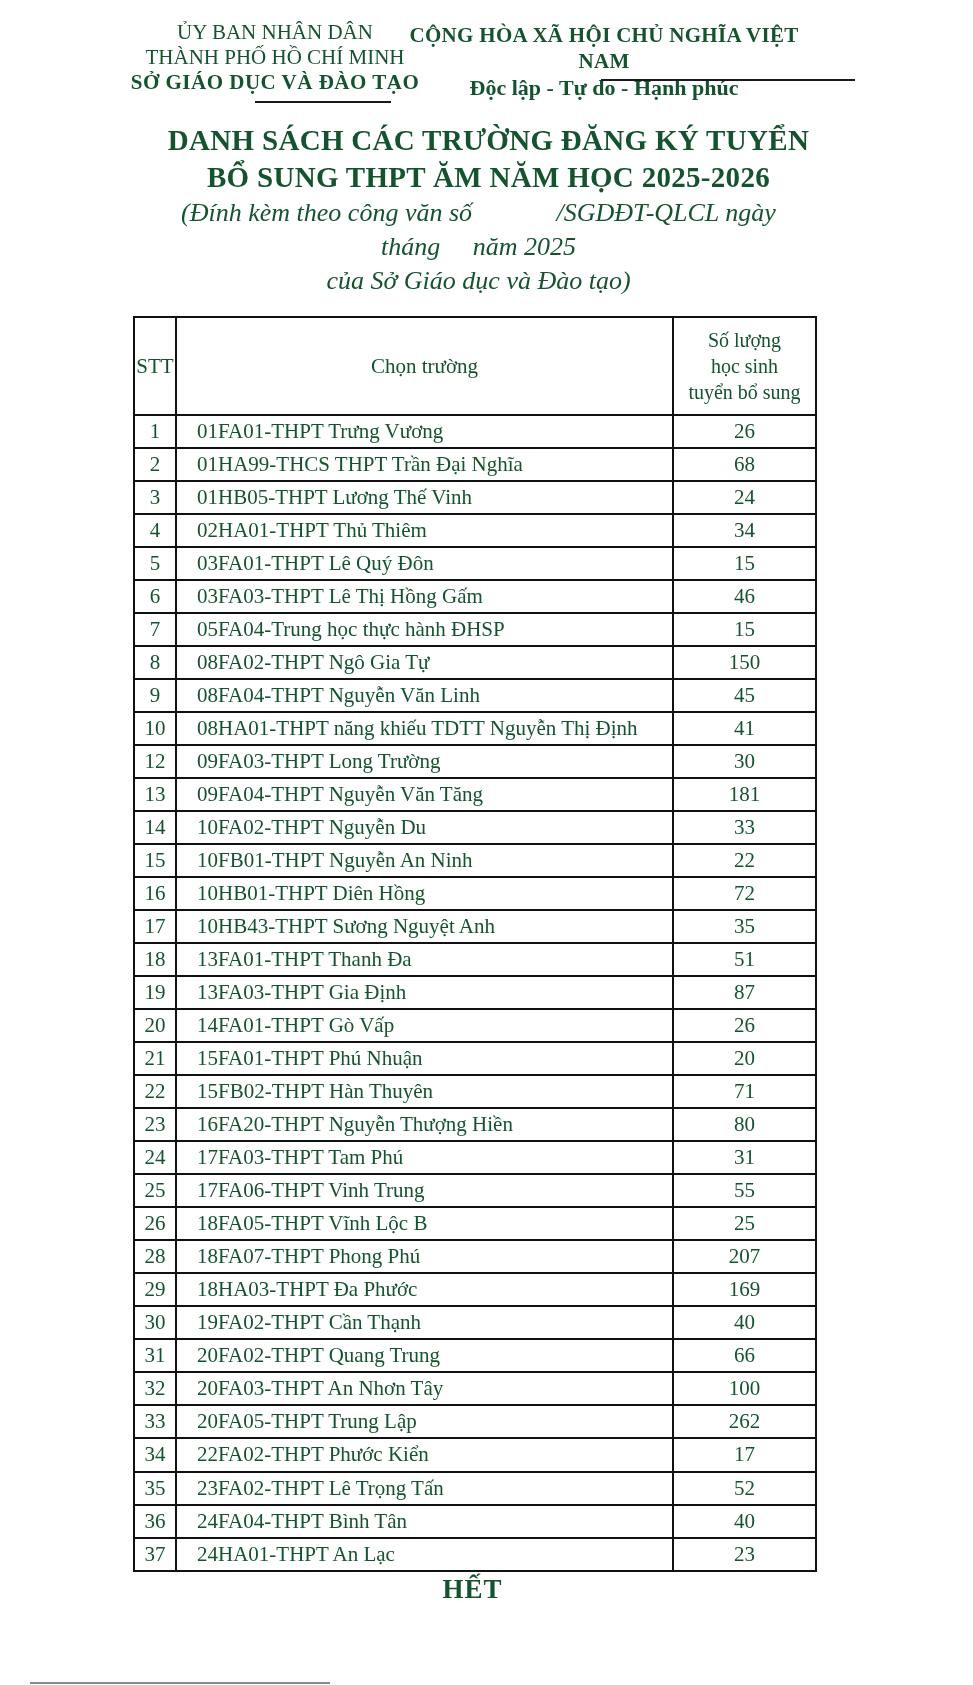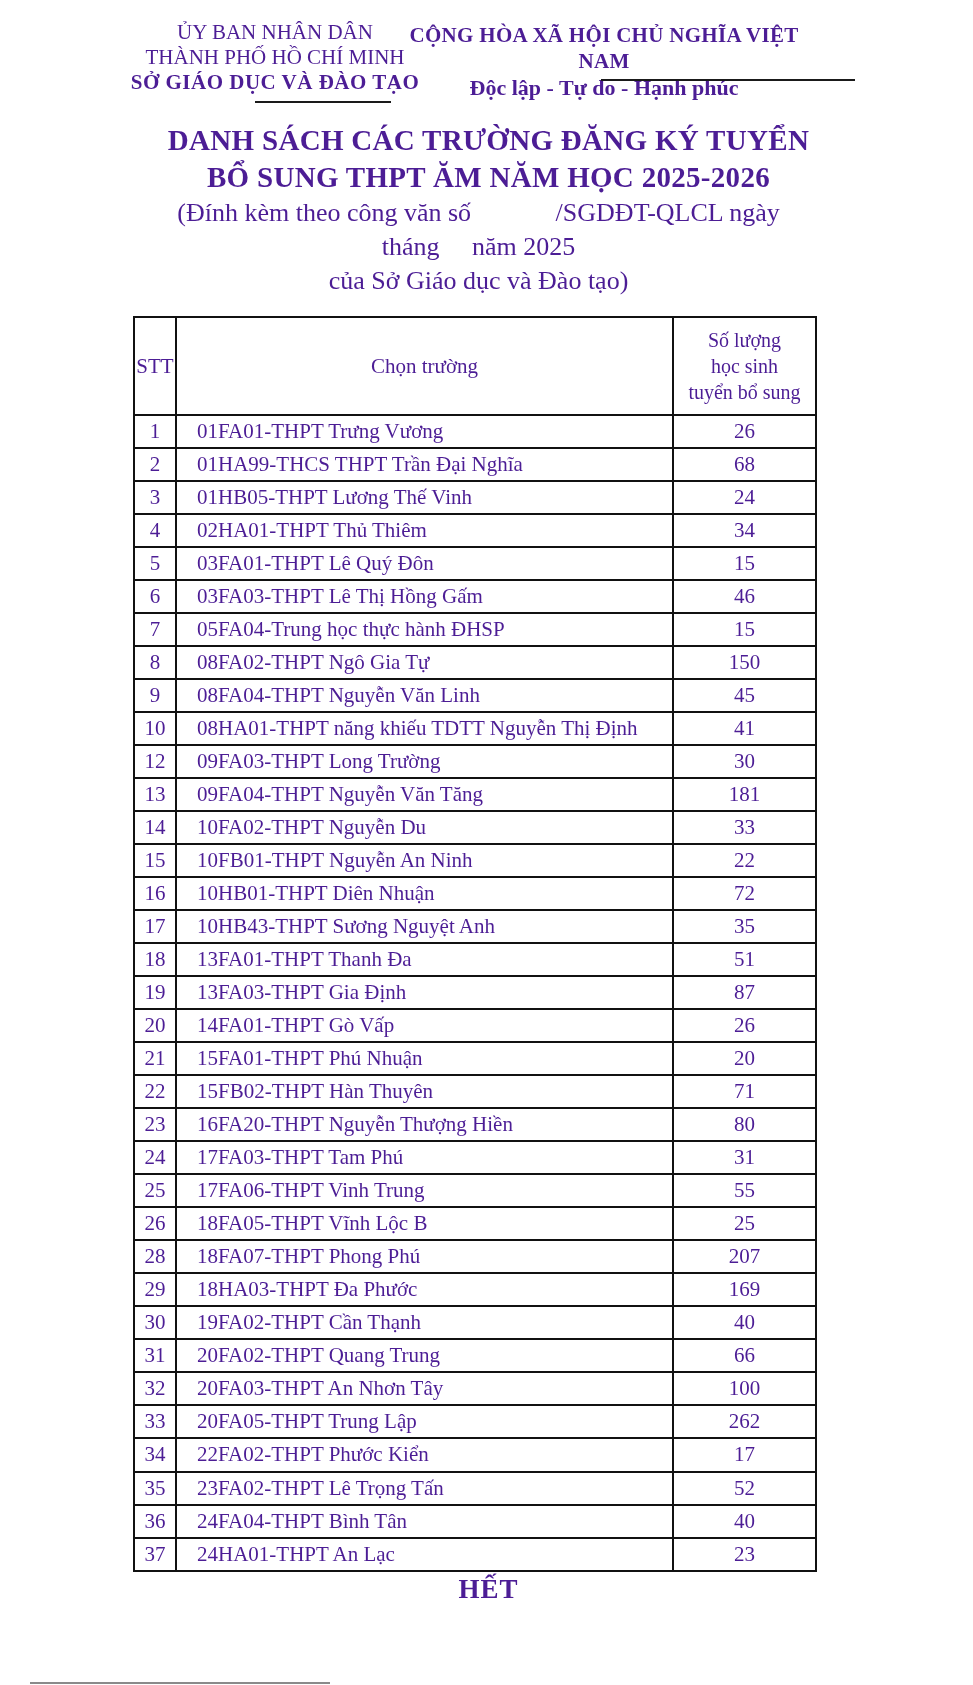--- a/index.html
+++ b/index.html
@@ -2,21 +2,21 @@
 <html><head>
 <meta charset="utf-8">
 <style>
   html, body { margin: 0; padding: 0; background: #e8e8e8; }
   .page {
     position: relative;
     width: 973px;
     height: 1685px;
     background: #ffffff;
     font-family: "Liberation Serif", "DejaVu Serif", serif;
-    color: #4c1d95;
+    color: #14532d;
     overflow: hidden;
   }
   
   .org-block {
     position: absolute;
     left: 115px; top: 20px; width: 320px;
     text-align: center;
     line-height: 25px;
     font-size: 21px;
   }
@@ -47,20 +47,21 @@
   }
   .title-line {
     font-size: 29px;
     font-weight: bold;
     line-height: 37px;
     letter-spacing: 0.3px;
     padding-left: 32px;
   }
   .subtitle-line {
     font-size: 26px;
+    font-style: italic;
     line-height: 34px;
     white-space: pre;
     padding-left: 12px;
   }
   
   table.school-table {
     position: absolute;
     left: 133px; top: 316px;
     width: 682px; height: 1256px;
     border-collapse: collapse;
@@ -87,21 +88,20 @@
   .td-school { text-align: left; padding-left: 20px; }
   .td-count  { text-align: center; font-size: 20px; }
   
   .end-label {
     position: absolute;
     left: 0; top: 1574px; width: 945px;
     text-align: center;
     font-size: 27px;
     font-weight: bold;
     letter-spacing: 1px;
-    margin-left: 16px;
   }
   .bottom-line {
     position: absolute;
     left: 30px; top: 1682px; width: 300px;
     border-top: 2px solid #8a8a8a;
   }
 </style>
 </head>
 <body>
 
@@ -211,21 +211,21 @@
           <td class="td-school">10FA02-THPT Nguyễn Du</td>
           <td class="td-count">33</td>
         </tr>
         <tr>
           <td class="td-stt">15</td>
           <td class="td-school">10FB01-THPT Nguyễn An Ninh</td>
           <td class="td-count">22</td>
         </tr>
         <tr>
           <td class="td-stt">16</td>
-          <td class="td-school">10HB01-THPT Diên Nhuận</td>
+          <td class="td-school">10HB01-THPT Diên Hồng</td>
           <td class="td-count">72</td>
         </tr>
         <tr>
           <td class="td-stt">17</td>
           <td class="td-school">10HB43-THPT Sương Nguyệt Anh</td>
           <td class="td-count">35</td>
         </tr>
         <tr>
           <td class="td-stt">18</td>
           <td class="td-school">13FA01-THPT Thanh Đa</td>

